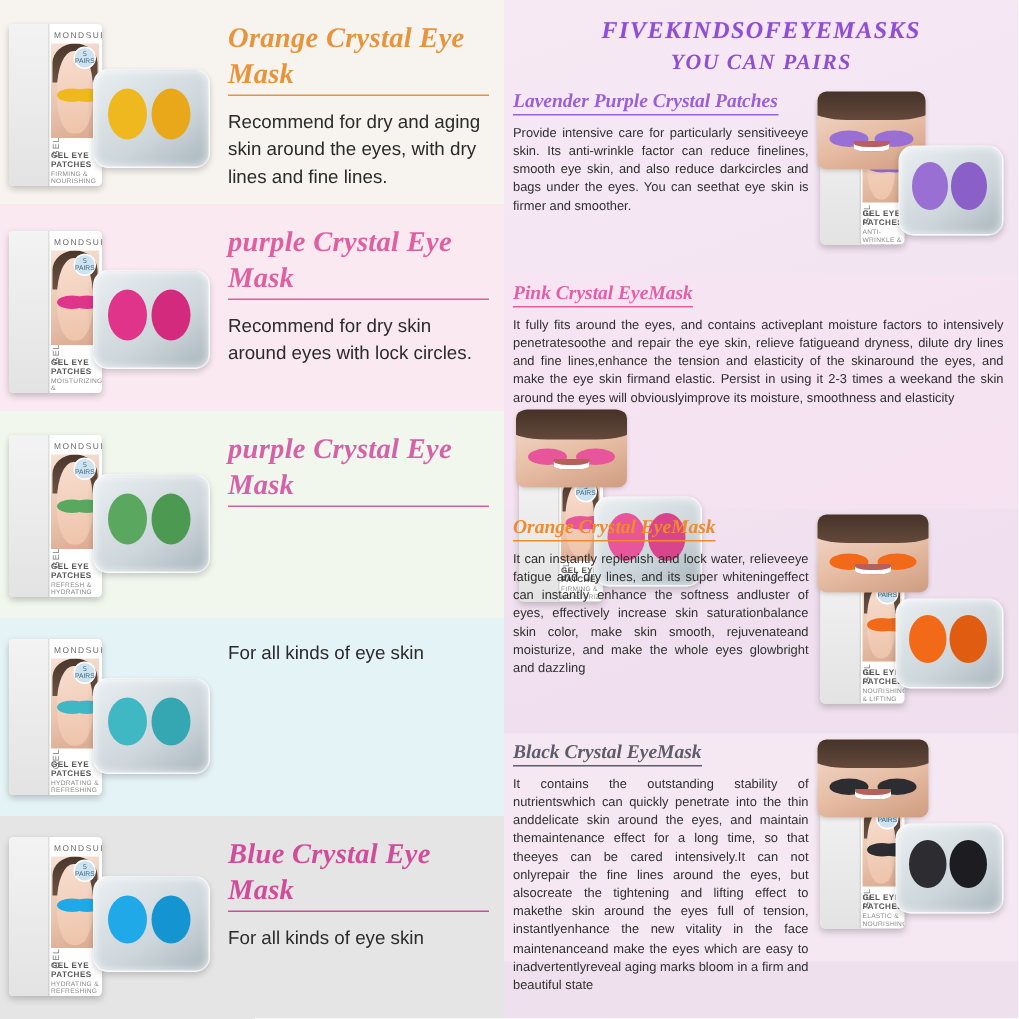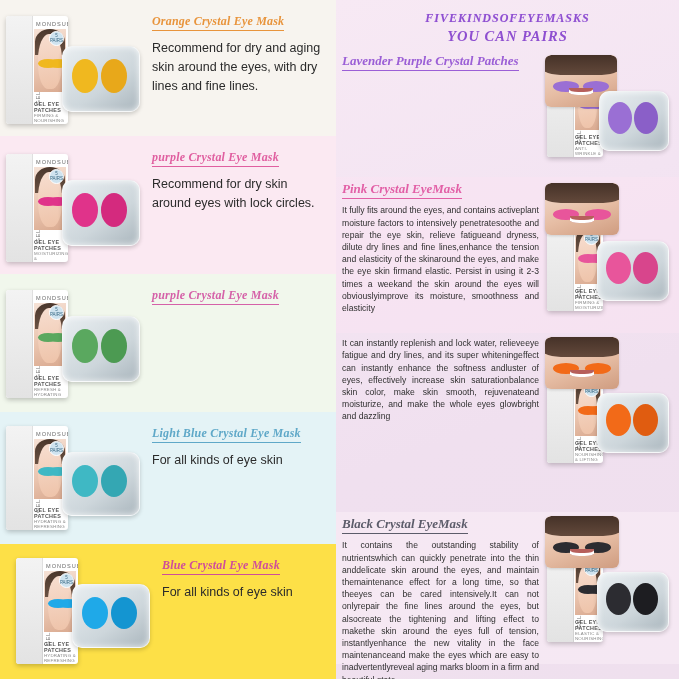--- a/index.html
+++ b/index.html
@@ -11,65 +11,65 @@
   }
   .page{position:relative;width:679px;height:679px;overflow:hidden;}
 
   
   .left-col{position:absolute;left:0;top:0;width:336px;height:679px;}
   .lrow{position:relative;width:336px;box-sizing:border-box;display:flex;}
   .lrow .pack{position:relative;width:148px;flex:0 0 148px;}
   .lrow .txt{flex:1;padding:14px 10px 8px 4px;}
   .ltitle{
     font-family:"Liberation Serif", serif;
-    font-size:12px;font-weight:bold;font-style:italic;
+    font-size:19px;font-weight:bold;font-style:italic;
     letter-spacing:.2px;margin:0 0 8px 0;line-height:1.25;
   }
   .ldesc{font-size:12.5px;line-height:1.5;color:#2b2b2b;margin:0;}
 
   
   .r1{background:#f7f4ef;height:136px;}
   .r2{background:#fbe9f2;height:138px;}
   .r3{background:#f1f7ec;height:138px;}
   .r4{background:#e4f3f6;height:132px;}
-  .r5{background:#fde047;height:135px;padding-left:10px;}
+  .r5{background:#e5e5e5;height:135px;}
 
   .r1 .ltitle{color:#e8943c;}
   .r2 .ltitle{color:#e05fa0;}
   .r3 .ltitle{color:#d561a8;}
   .r4 .ltitle{color:#5fa8c8;}
   .r5 .ltitle{color:#cf4d9a;}
   .underline{display:inline-block;border-bottom:1.5px solid currentColor;padding-bottom:1px;}
 
   
   .right-col{position:absolute;left:336px;top:0;width:343px;height:679px;
     background:linear-gradient(160deg,#f7e9f4 0%,#f3e4f2 35%,#f0e0ef 60%,#efe0ee 100%);}
   .rhead{padding:10px 8px 4px 8px;text-align:center;}
   .rhead .h1{
     font-family:"Liberation Serif", serif;font-weight:bold;font-style:italic;
-    font-size:12px;color:#8e4fd0;letter-spacing:1px;line-height:1.35;margin:0;
+    font-size:16px;color:#8e4fd0;letter-spacing:1px;line-height:1.35;margin:0;
     text-shadow:0 0 1px #d9b9f2;
   }
   .rhead .h2{
     font-family:"Liberation Serif", serif;font-weight:bold;font-style:italic;
     font-size:14.5px;color:#8e4fd0;letter-spacing:1px;margin:2px 0 0 0;
   }
   .rblock{position:relative;display:flex;box-sizing:border-box;padding:4px 6px 4px 6px;}
   .rblock .rtxt{flex:1;padding-right:4px;}
   .rblock .rpack{width:130px;flex:0 0 130px;position:relative;}
   .rtitle{
     font-family:"Liberation Serif", serif;font-weight:bold;font-style:italic;
     font-size:13px;margin:0 0 5px 0;line-height:1.25;
   }
   .rdesc{font-size:8.6px;line-height:1.42;color:#2f2f2f;margin:0;text-align:justify;}
 
   .b1{height:128px;}
-  .b2{height:156px;background:rgba(250,228,242,.55);}
+  .b2{height:156px;background:rgba(250,228,242,.55);flex-direction:column;}
   .b3{height:150px;}
-  .b4{height:152px;background:rgba(252,240,248,.5);margin-top:29px;}
+  .b4{height:152px;background:rgba(252,240,248,.5);}
   .b1 .rtitle{color:#9b5fd6;}
   .b2 .rtitle{color:#e25fa6;}
   .b3 .rtitle{color:#ef8b2c;}
   .b4 .rtitle{color:#5c5c6a;}
 
   
   .boxwrap{position:absolute;inset:0;}
   .tray{
     position:absolute;border-radius:10px;
     background:linear-gradient(145deg,#e9eef1,#cdd6db 60%,#aab6bd);
@@ -243,21 +243,20 @@
               <div class="l2">HYDRATING &amp; REFRESHING</div>
             </div>
           </div>
           <div class="tray" style="left:62px;top:40px;width:76px;height:62px;">
             <div class="patch b" style="left:9px;top:12px;width:26px;height:32px;background:#3fb8c4;"></div>
             <div class="patch b" style="left:38px;top:12px;width:26px;height:32px;background:#34a7b3;"></div>
           </div>
         </div>
       </div>
       <div class="txt">
-        <p class="ltitle"><span class="underline">Light Blue Crystal Eye Mask</span></p>
         <p class="ldesc">For all kinds of eye skin</p>
       </div>
     </div>
 
     <div class="lrow r5">
       <div class="pack">
         <div class="boxwrap">
           <div class="carton" style="left:6px;top:14px;width:62px;height:106px;">
             <div class="side">
                 <div class="vtext">GEL EYE PATCHES</div>
@@ -291,20 +290,21 @@
   <div class="right-col">
 
     <div class="rhead">
       <p class="h1">FIVEKINDSOFEYEMASKS</p>
       <p class="h2">YOU CAN PAIRS</p>
     </div>
 
     <div class="rblock b1">
       <div class="rtxt">
         <p class="rtitle"><span class="underline">Lavender Purple Crystal Patches</span></p>
+        <p class="rdesc">Provide intensive care for particularly sensitiveeye skin. Its anti-wrinkle factor can reduce finelines, smooth eye skin, and also reduce darkcircles and bags under the eyes. You can seethat eye skin is firmer and smoother.</p>
       </div>
       <div class="rpack">
         <div class="boxwrap">
           <div class="carton" style="left:4px;top:8px;width:56px;height:96px;">
             <div class="side">
                 <div class="vtext">GEL EYE PATCHES</div>
               </div>
             <div class="brand">MONDSUB</div>
             <div class="photo">
               <div class="hair"></div>
@@ -365,20 +365,21 @@
           <div class="tray" style="left:54px;top:60px;width:70px;height:58px;">
             <div class="patch b" style="left:8px;top:10px;width:25px;height:32px;background:#e8559b;"></div>
             <div class="patch b" style="left:35px;top:10px;width:25px;height:32px;background:#d8458c;"></div>
           </div>
         </div>
       </div>
     </div>
 
     <div class="rblock b3">
       <div class="rtxt">
+        <p class="rtitle"><span class="underline">Orange Crystal EyeMask</span></p>
         <p class="rdesc">It can instantly replenish and lock water, relieveeye fatigue and dry lines, and its super whiteningeffect can instantly enhance the softness andluster of eyes, effectively increase skin saturationbalance skin color, make skin smooth, rejuvenateand moisturize, and make the whole eyes glowbright and dazzling</p>
       </div>
       <div class="rpack">
         <div class="boxwrap">
           <div class="carton" style="left:4px;top:30px;width:56px;height:96px;">
             <div class="side">
                 <div class="vtext">GEL EYE PATCHES</div>
               </div>
             <div class="brand">MONDSUB</div>
             <div class="photo">

